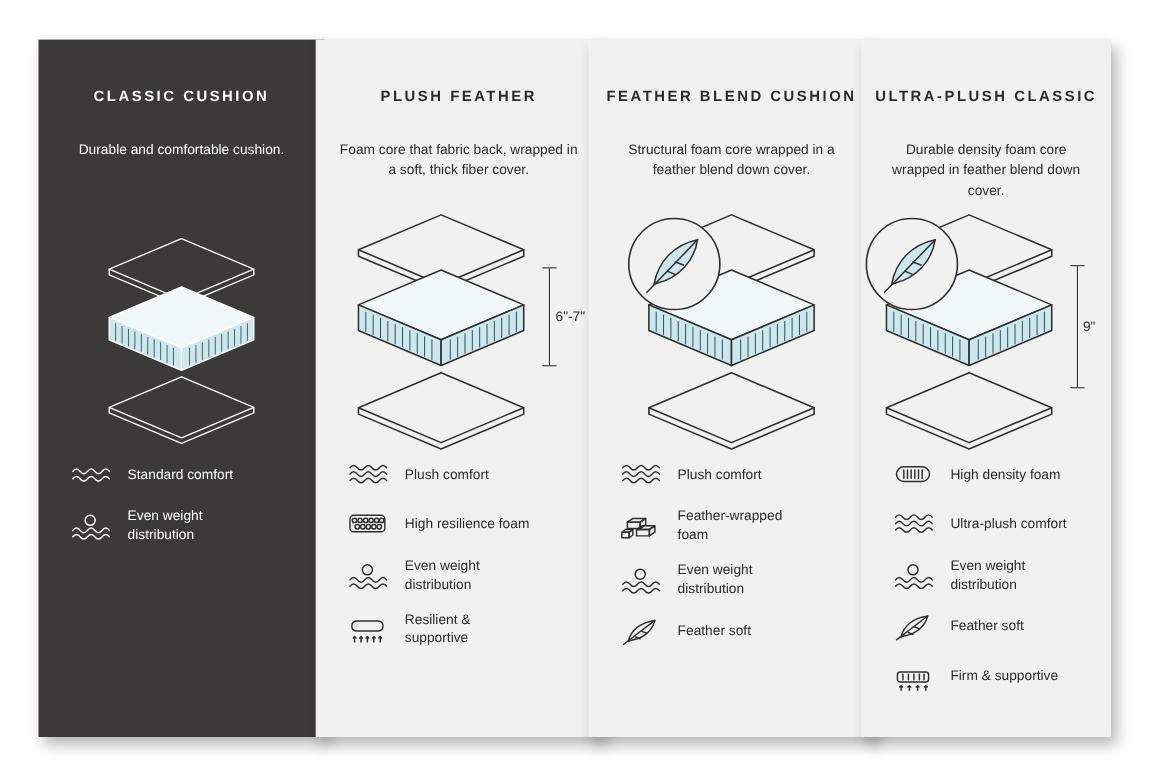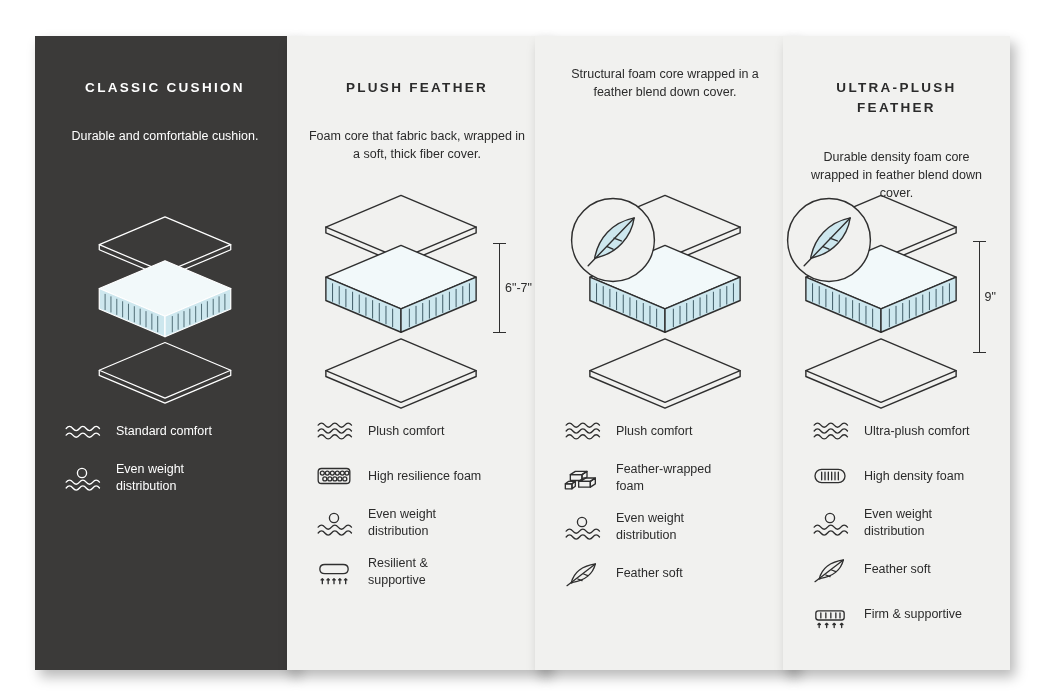--- a/index.html
+++ b/index.html
@@ -268,20 +268,21 @@
             <svg viewBox="0 0 48 34">
               <use href="#sym-resilient"></use>
             </svg>
           </span>
         <span class="label">Resilient &amp; supportive</span>
       </li>
     </ul>
   </section>
 
   <section id="col3" class="col light">
+    <h2 class="title">FEATHER BLEND CUSHION</h2>
     <p class="desc">Structural foam core wrapped in a feather blend down cover.</p>
     <div class="diagram">
       <svg class="cushion-svg" viewBox="0 0 230 266">
           <use href="#sym-cushion"></use>
         </svg>
       <div class="badge">
         <svg viewBox="0 0 100 100">
             <use href="#sym-feather-badge"></use>
           </svg>
       </div>
@@ -316,52 +317,52 @@
             <svg viewBox="0 0 48 34">
               <use href="#sym-feather"></use>
             </svg>
           </span>
         <span class="label">Feather soft</span>
       </li>
     </ul>
   </section>
 
   <section id="col4" class="col light measured">
-    <h2 class="title">ULTRA-PLUSH FEATHER</h2>
+    <h2 class="title">ULTRA-PLUSH CLASSIC</h2>
     <p class="desc">Durable density foam core wrapped in feather blend down cover.</p>
     <div class="diagram">
       <svg class="cushion-svg" viewBox="0 0 230 266">
           <use href="#sym-cushion"></use>
         </svg>
       <div class="badge">
         <svg viewBox="0 0 100 100">
             <use href="#sym-feather-badge"></use>
           </svg>
       </div>
       <div class="measure">
         <span class="m-line"></span>
         <span class="m-label">9"</span>
       </div>
     </div>
     <ul class="features">
       <li class="feature">
         <span class="icon">
             <svg viewBox="0 0 48 34">
+              <use href="#sym-density"></use>
+            </svg>
+          </span>
+        <span class="label">High density foam</span>
+      </li>
+      <li class="feature">
+        <span class="icon">
+            <svg viewBox="0 0 48 34">
               <use href="#sym-waves3"></use>
             </svg>
           </span>
         <span class="label">Ultra-plush comfort</span>
-      </li>
-      <li class="feature">
-        <span class="icon">
-            <svg viewBox="0 0 48 34">
-              <use href="#sym-density"></use>
-            </svg>
-          </span>
-        <span class="label">High density foam</span>
       </li>
       <li class="feature">
         <span class="icon">
             <svg viewBox="0 0 48 34">
               <use href="#sym-evenweight"></use>
             </svg>
           </span>
         <span class="label">Even weight distribution</span>
       </li>
       <li class="feature">

